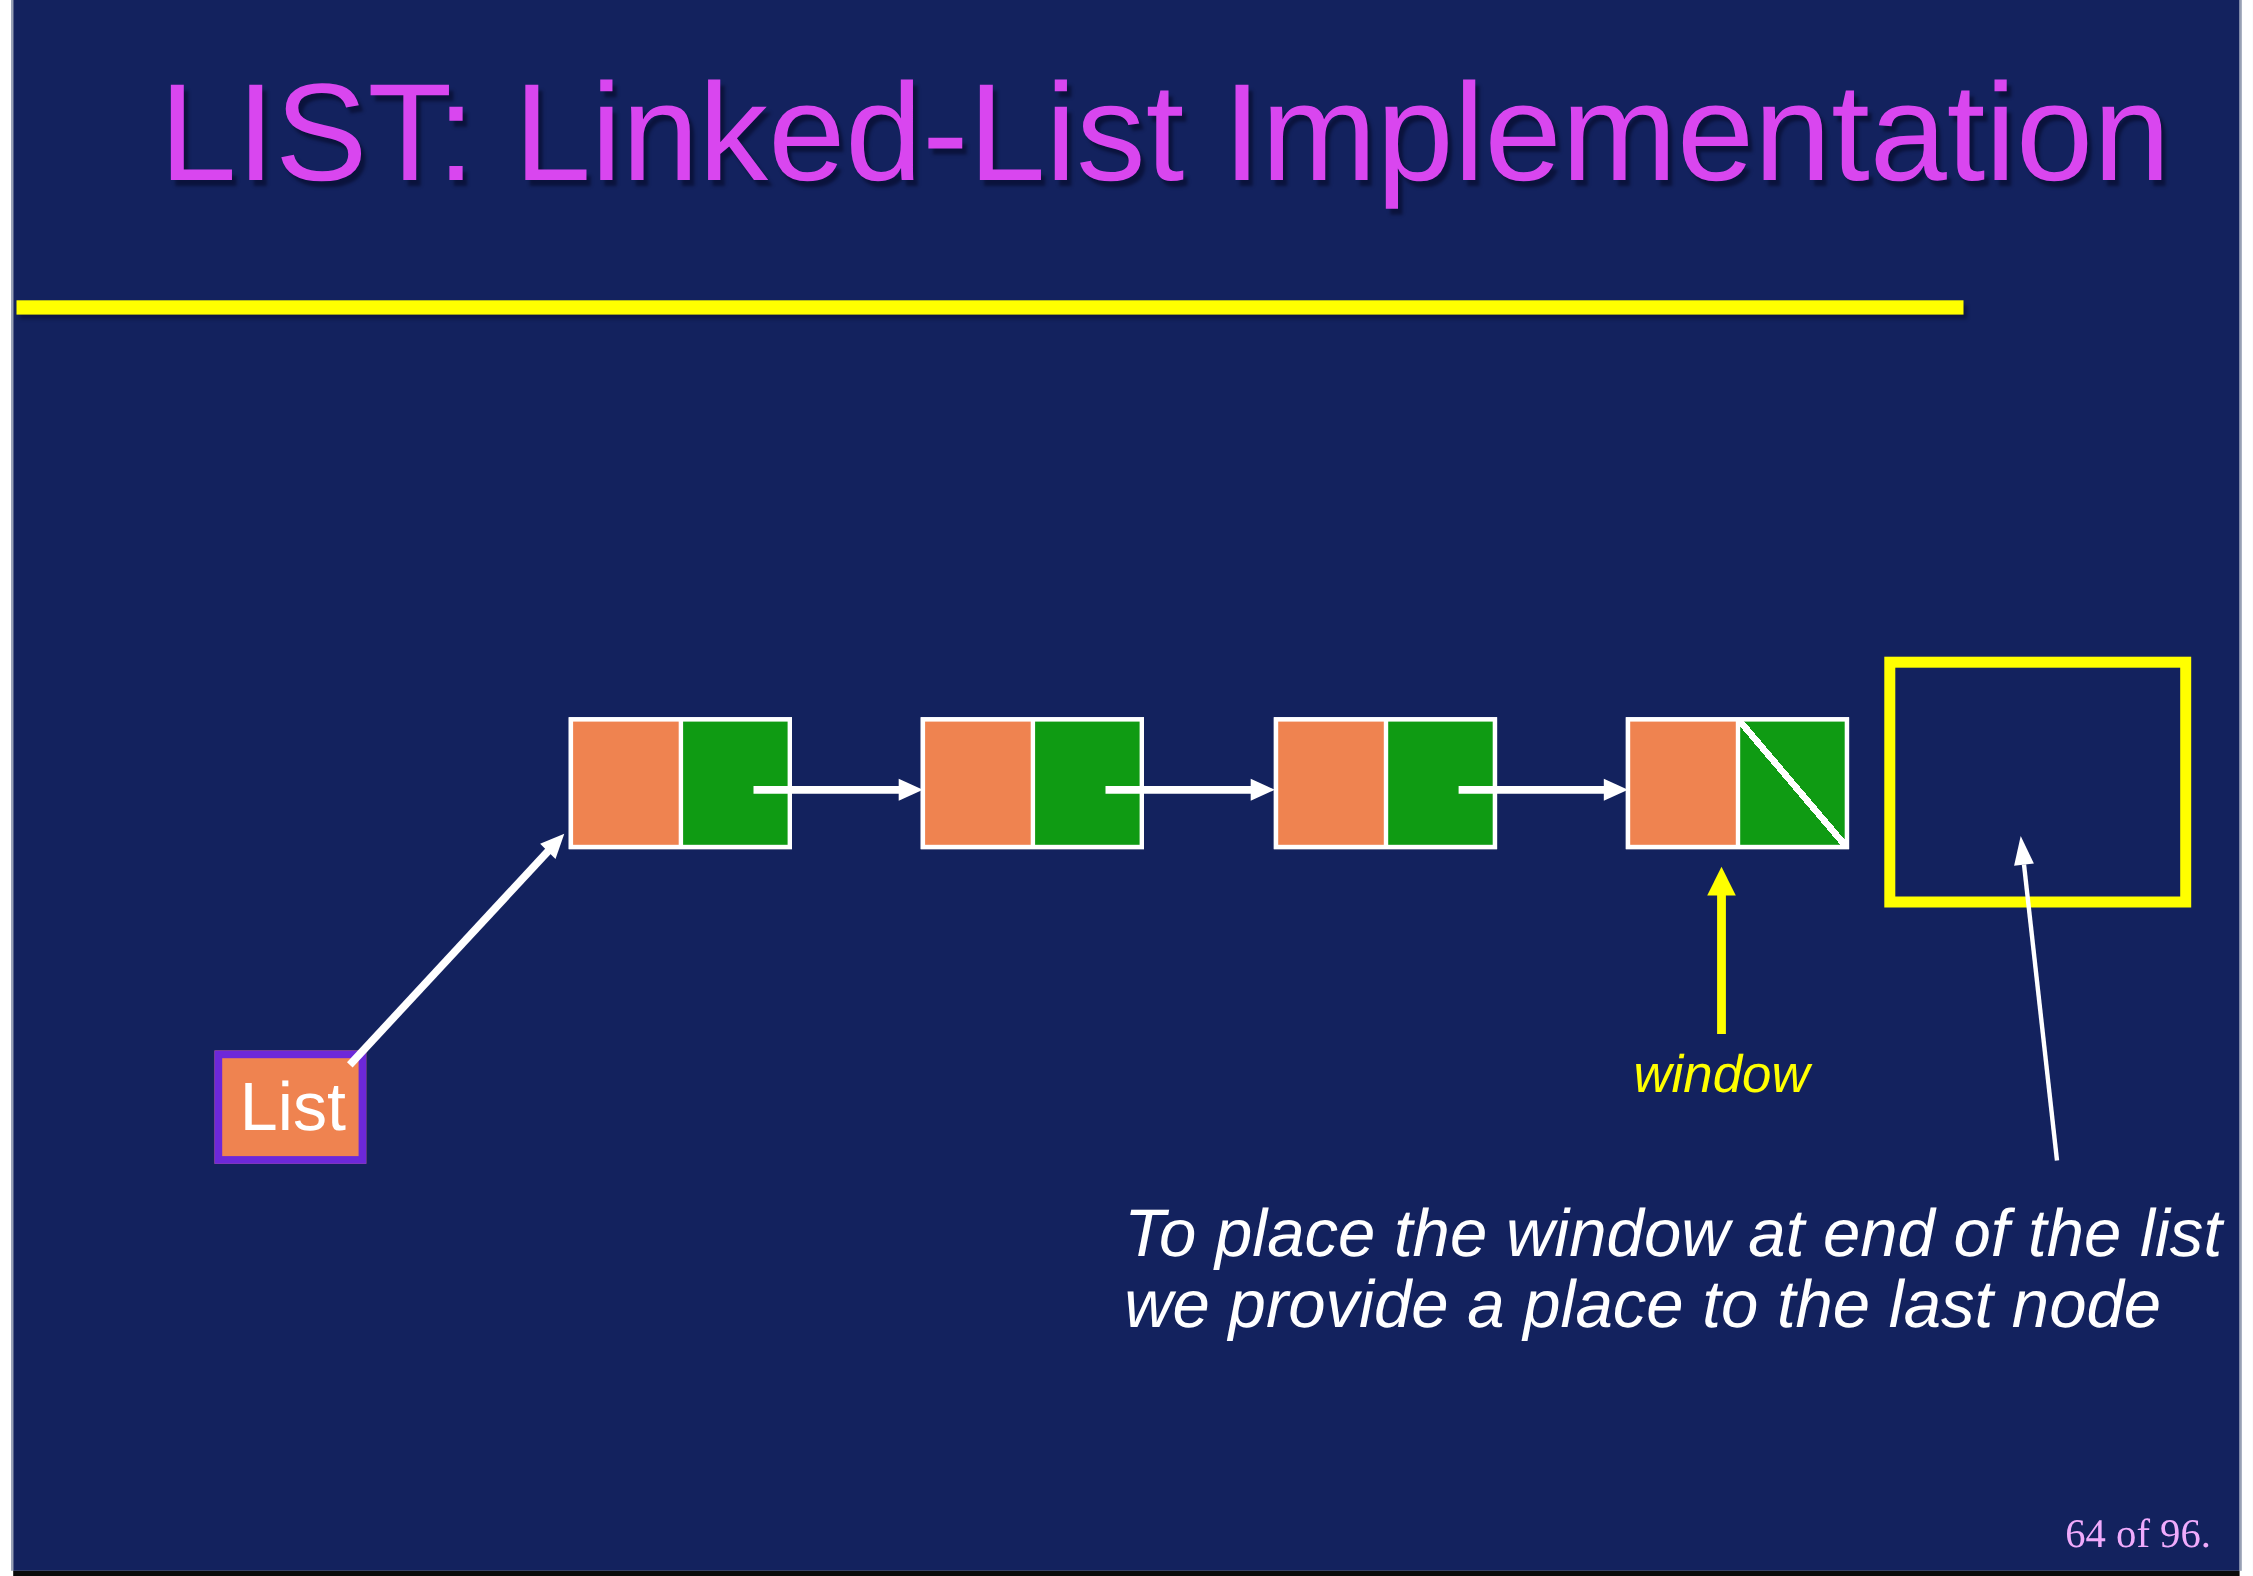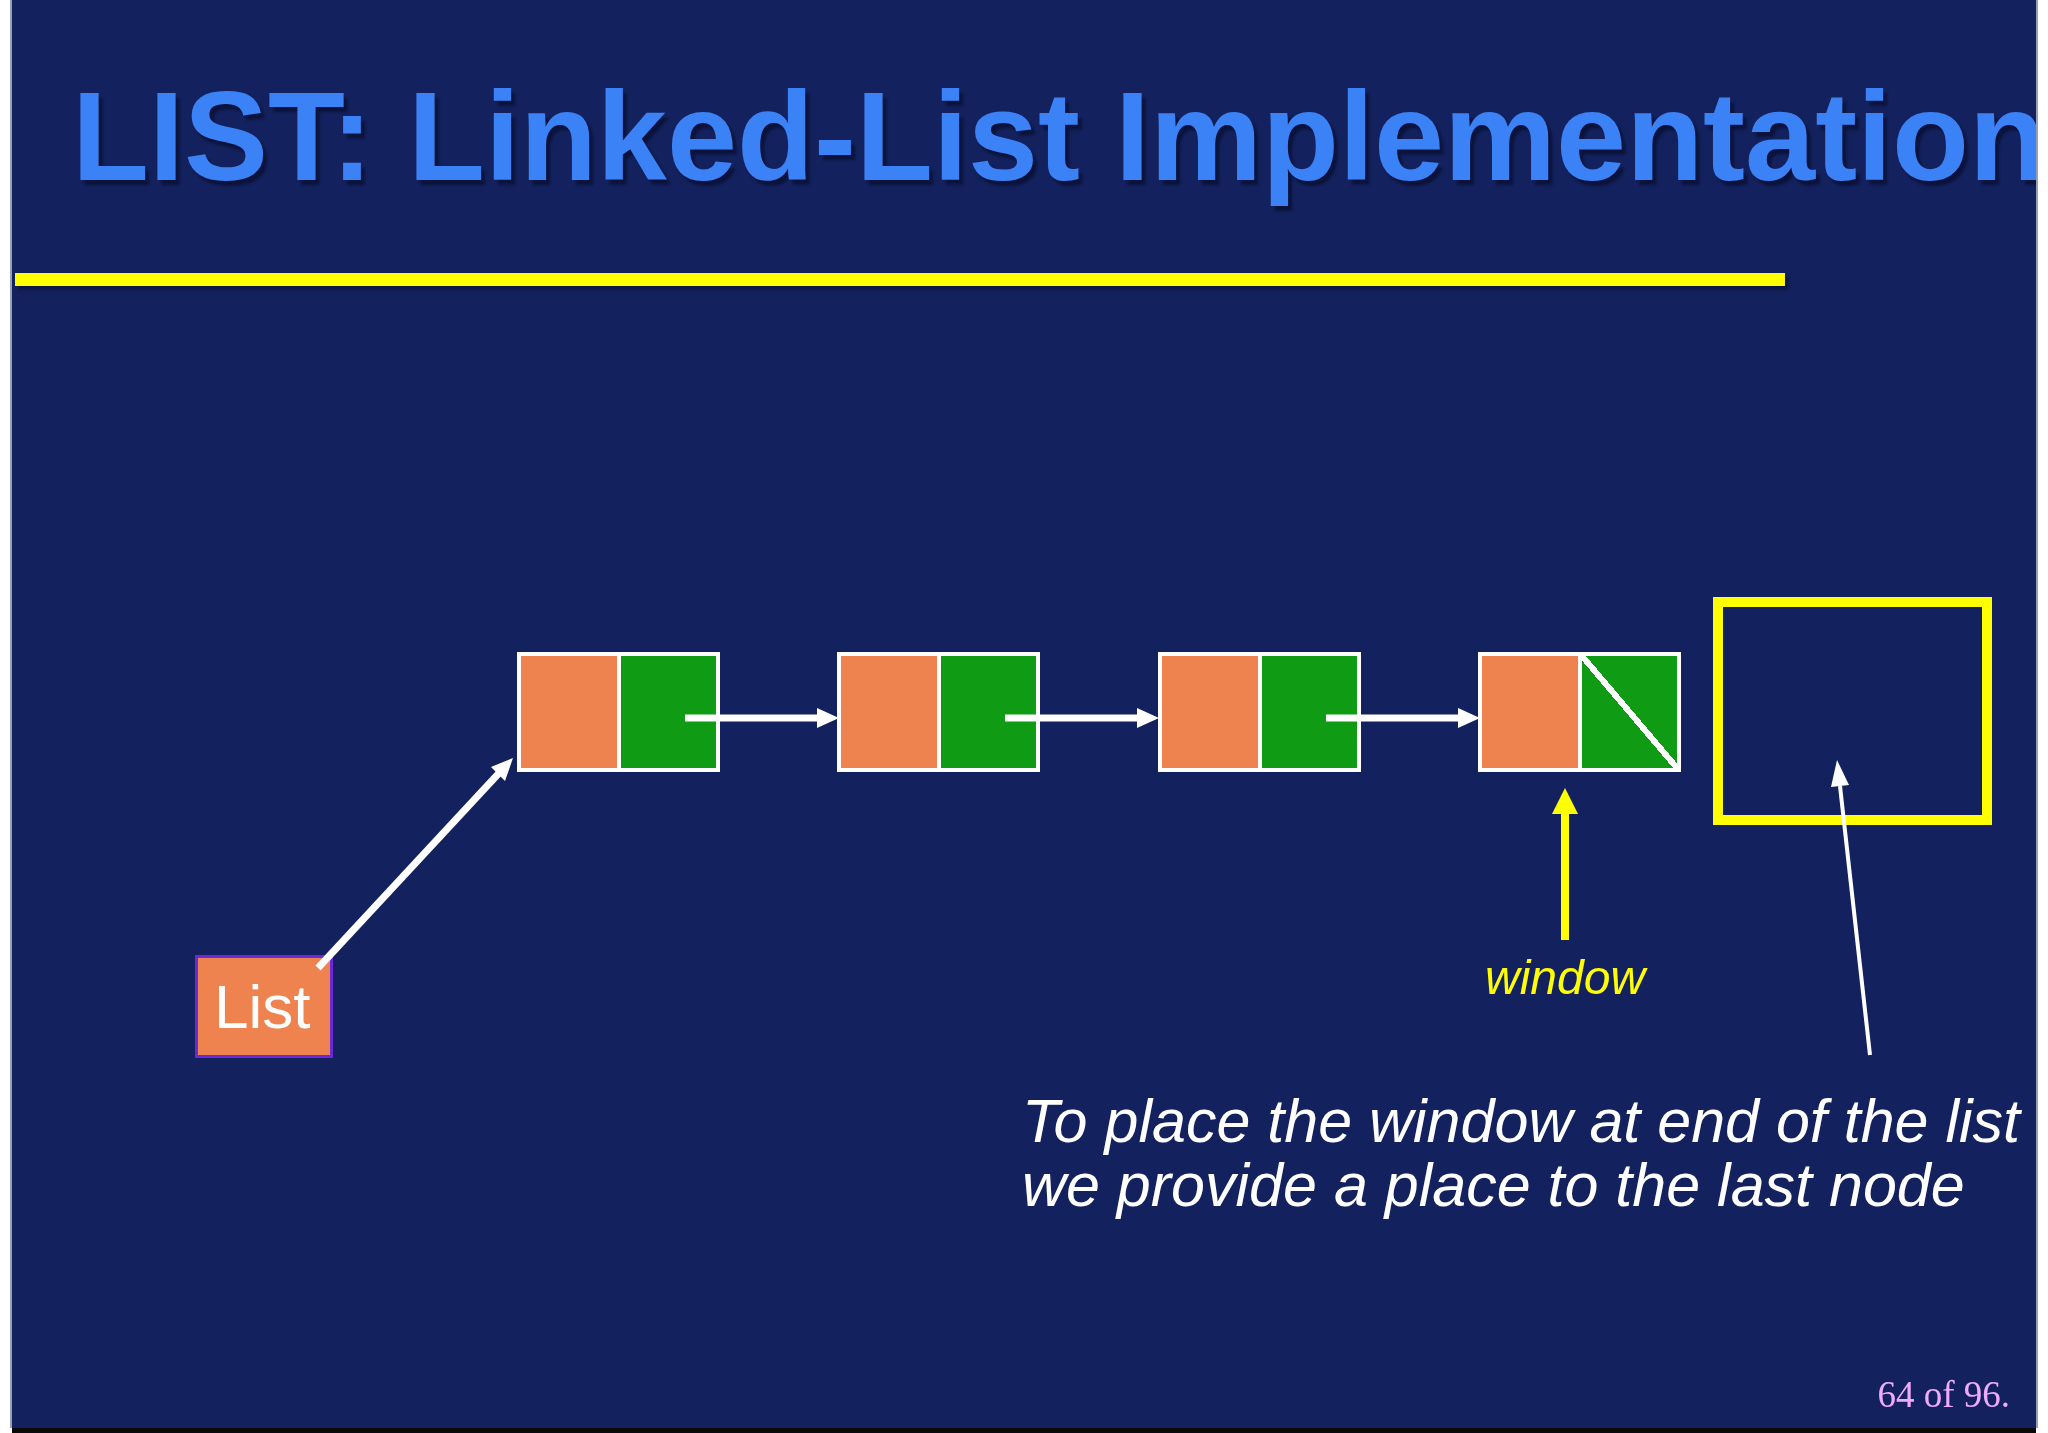--- a/index.html
+++ b/index.html
@@ -11,23 +11,23 @@
   .slide {
     position:absolute; left:12px; top:0; width:2024px; height:1428px;
     background:#13225E; overflow:hidden;
   }
   .edge-line { position:absolute; top:0; width:2px; height:1428px; background:#97A0B4; }
   .edge-line.left  { left:10px; }
   .edge-line.right { left:2036px; }
   .bottom-strip { position:absolute; left:12px; width:2024px; bottom:0; height:5px; background:#0a0a0a; }
 
   .title {
-    position:absolute; top:74px; left:calc(50% + 35px); transform:translateX(-50%);
-    margin:0; font-size:126px; font-weight:700; line-height:1; white-space:nowrap;
-    color:#3b82f6; letter-spacing:0;
+    position:absolute; top:58px; left:calc(50% + 35px); transform:translateX(-50%);
+    margin:0; font-size:126px; font-weight:400; line-height:1; white-space:nowrap;
+    color:#d946ef; letter-spacing:0;
     text-shadow:4px 5px 3px rgba(0,0,20,0.45);
   }
   .title-rule {
     position:absolute; left:3px; top:273px; width:1770px; height:13px;
     background:#FFFF00; box-shadow:3px 4px 3px rgba(0,0,20,0.35);
   }
 
   .node {
     position:absolute; top:652px; width:203px; height:120px;
     background:#ffffff; border:4px solid #ffffff; box-sizing:border-box;
@@ -41,21 +41,21 @@
       #0F9B13 calc(50% - 3px), #ffffff calc(50% - 3px),
       #ffffff calc(50% + 3px), #0F9B13 calc(50% + 3px));
   }
   .node.n1 { left:505px; }
   .node.n2 { left:825px; }
   .node.n3 { left:1146px; }
   .node.n4 { left:1466px; }
 
   .list-box {
     position:absolute; left:183px; top:955px; width:138px; height:103px;
-    background:#EF8350; border:3px solid #6d28d9; box-sizing:border-box;
+    background:#EF8350; border:7px solid #6d28d9; box-sizing:border-box;
     display:flex; align-items:center; padding-left:16px;
     color:#ffffff; font-size:62px; line-height:1;
   }
 
   .window-box {
     position:absolute; left:1701px; top:597px; width:279px; height:228px;
     border:10px solid #FFFF00; box-sizing:border-box; background:transparent;
   }
 
   .window-label {

